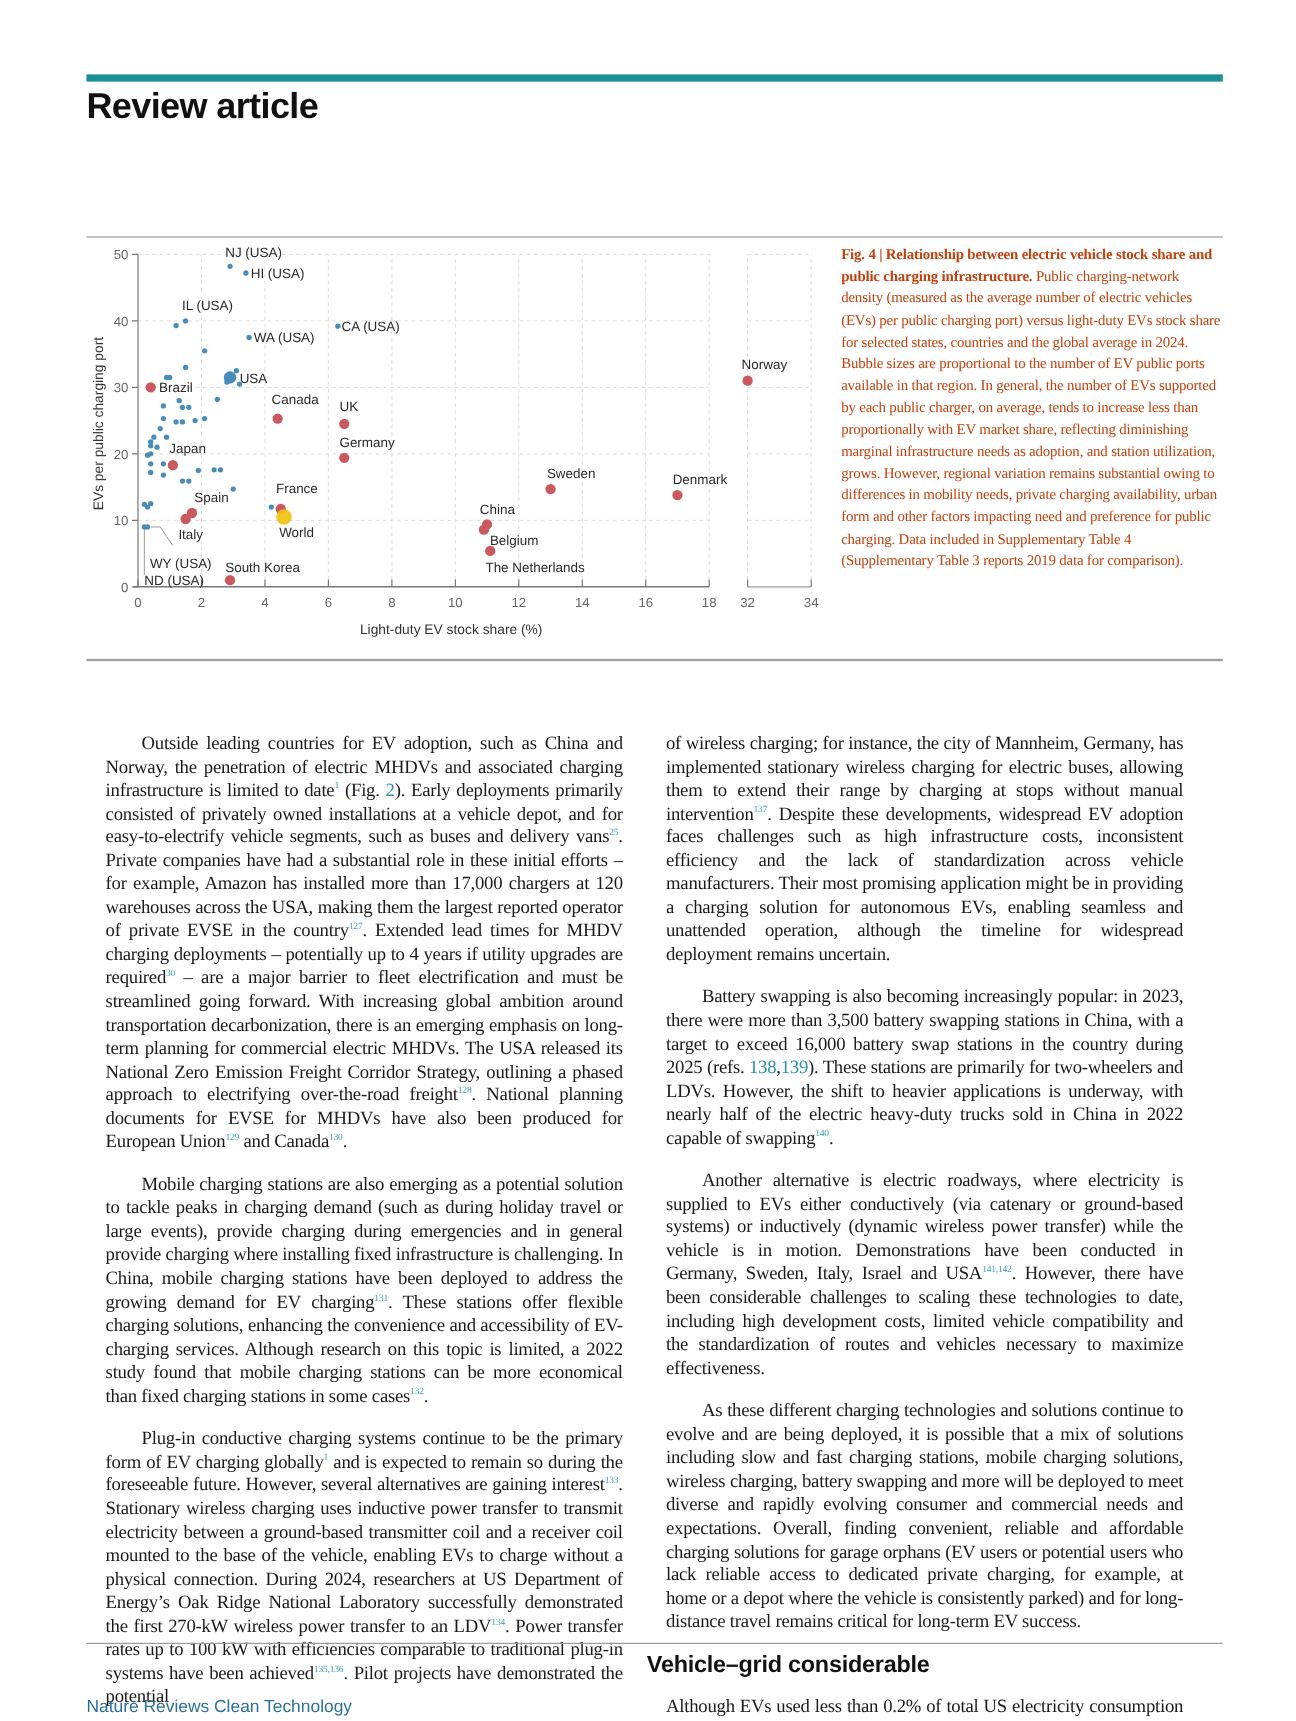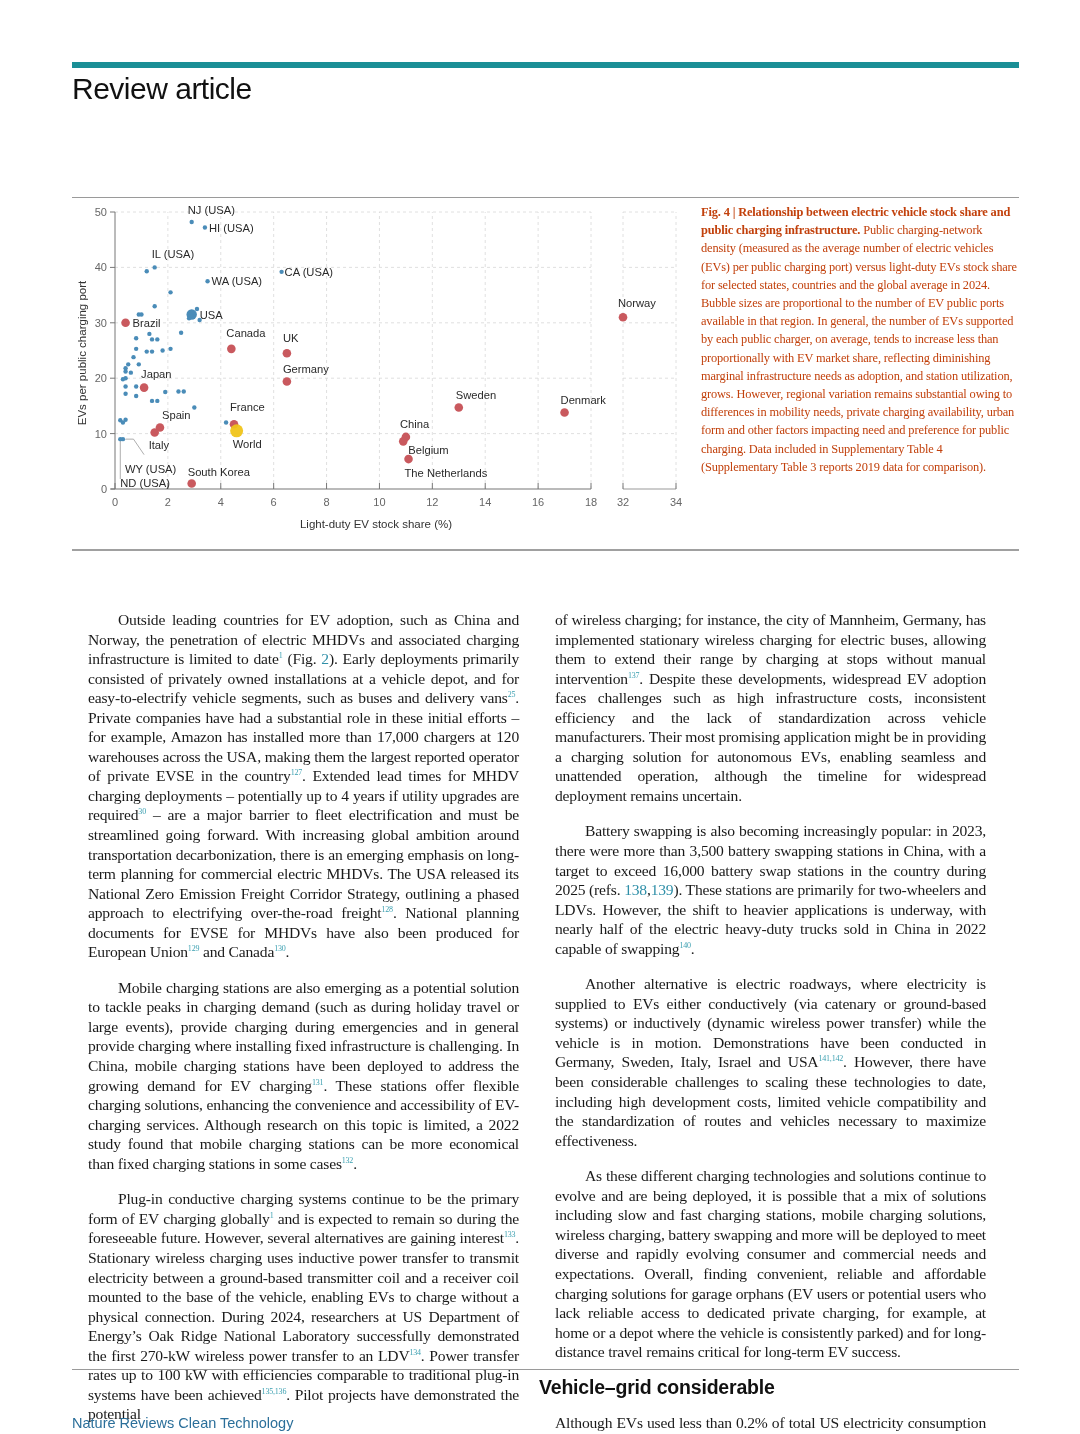--- a/index.html
+++ b/index.html
@@ -1,18 +1,18 @@
 <!DOCTYPE html>
 <html><head>
 <meta charset="utf-8">
 <style>
   html,body{margin:0;padding:0;background:#fff;}
   body{width:1080px;height:1434px;position:relative;overflow:hidden;font-family:"Liberation Serif","DejaVu Serif",serif;color:#1a1a1a;}
   .topbar{position:absolute;left:72px;top:62px;width:947px;height:6px;background:#1a8f96;}
-  .section-label{position:absolute;left:72px;top:72px;font-family:"Liberation Sans","DejaVu Sans",sans-serif;font-weight:normal;font-size:30px;letter-spacing:-0.5px;color:#111;}
+  .section-label{position:absolute;left:72px;top:72px;font-family:"Liberation Sans","DejaVu Sans",sans-serif;font-weight:bold;font-size:30px;letter-spacing:-0.5px;color:#111;}
   .fig-rule-top{position:absolute;left:72px;top:197px;width:947px;height:1px;background:#9a9a9a;}
   .fig-rule-bot{position:absolute;left:72px;top:549px;width:947px;height:2px;background:#a0a0a0;}
   .chart{position:absolute;left:72px;top:198px;width:620px;height:345px;}
   .chart svg{position:absolute;left:0;top:0;}
   .chart text{font-family:"Liberation Sans","DejaVu Sans",sans-serif;}
   .caption{position:absolute;left:701px;top:203px;width:318px;font-family:"Liberation Serif","DejaVu Serif",serif;font-size:12.4px;line-height:18.2px;color:#c2410c;letter-spacing:-0.15px;}
   .caption b{font-weight:bold;}
   .col{position:absolute;top:594px;width:463px;font-size:15.6px;line-height:19.55px;text-align:justify;color:#1a1a1a;letter-spacing:-0.2px;}
   .col.left{left:72px;}
   .col.right{left:539px;}

